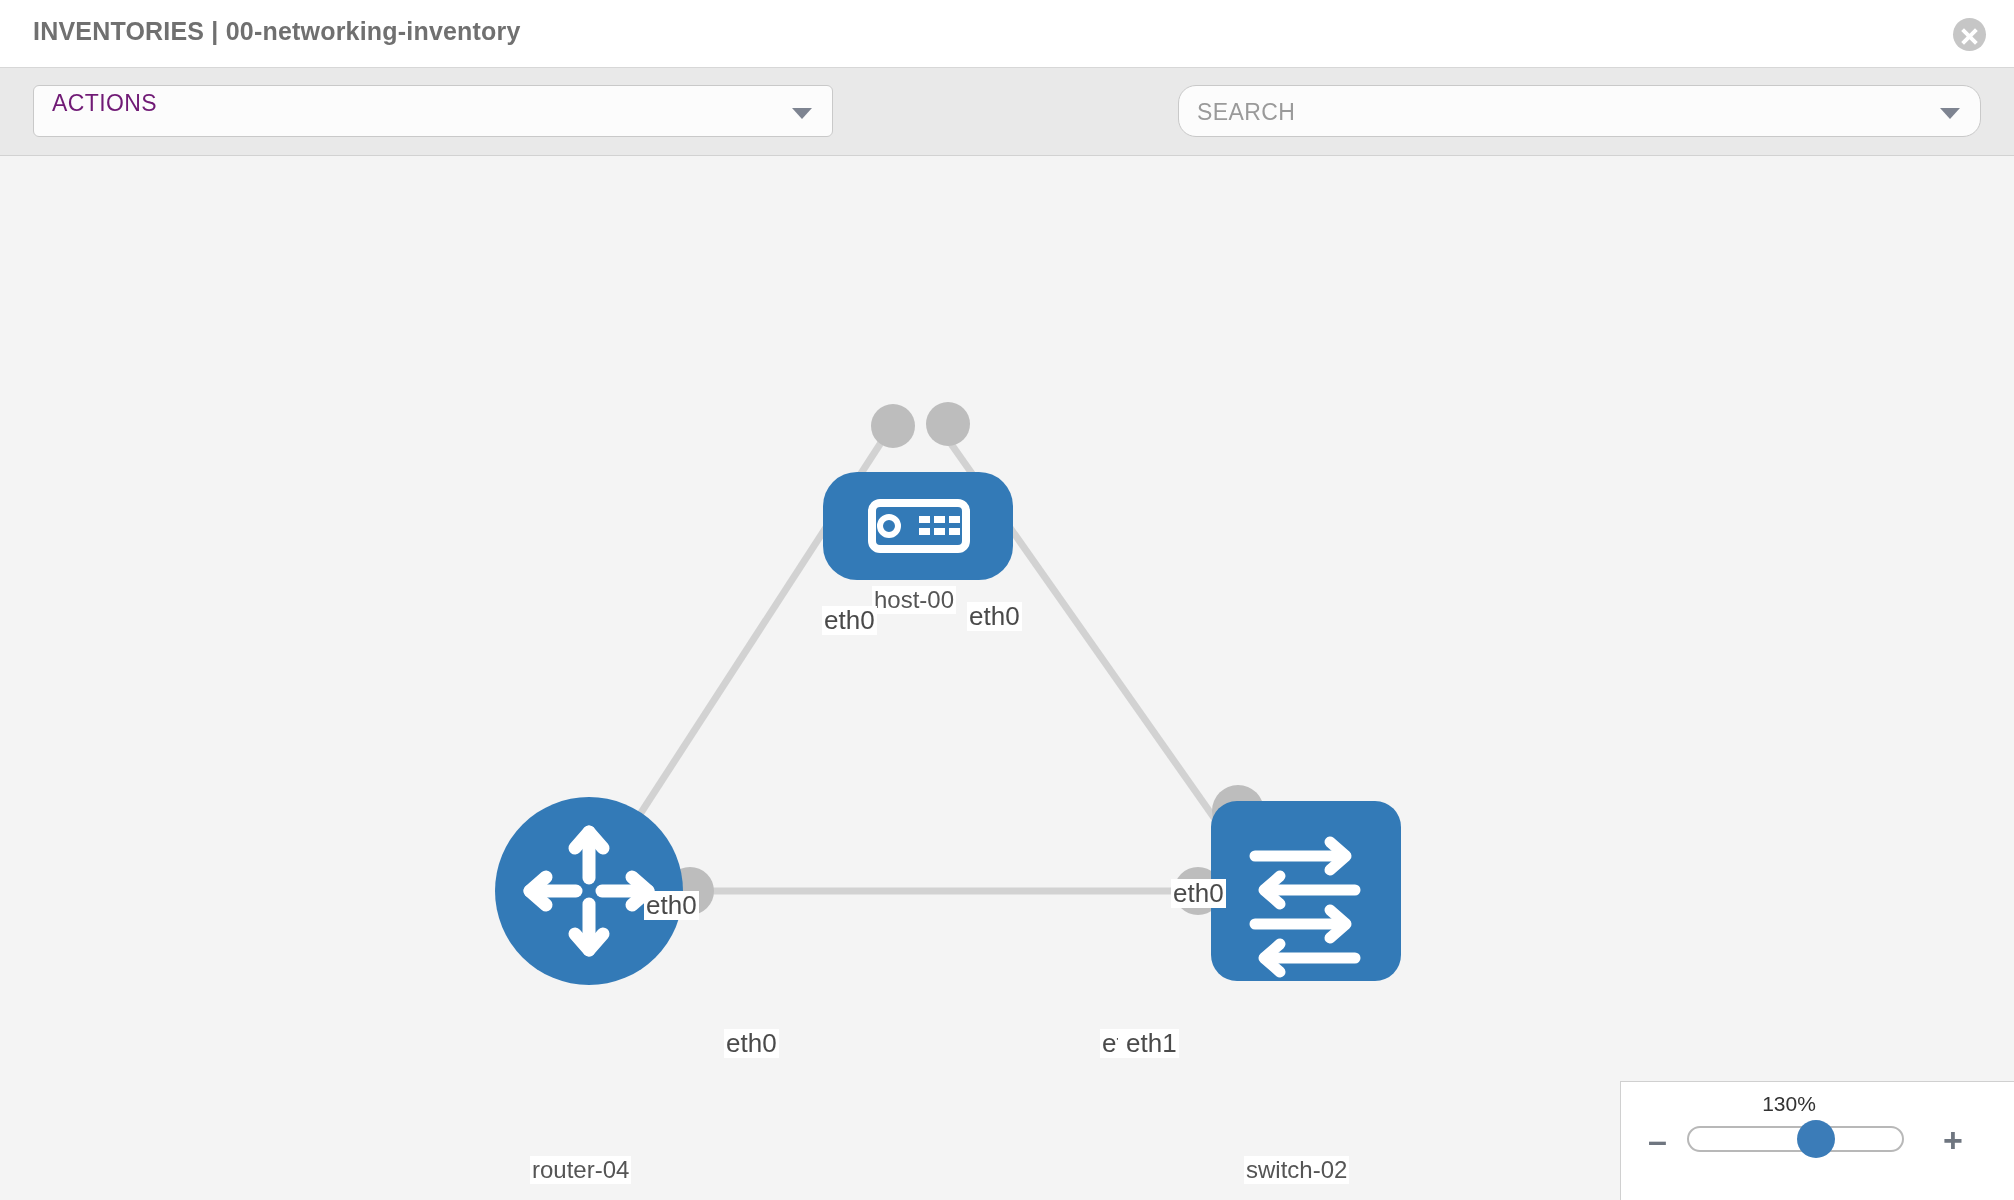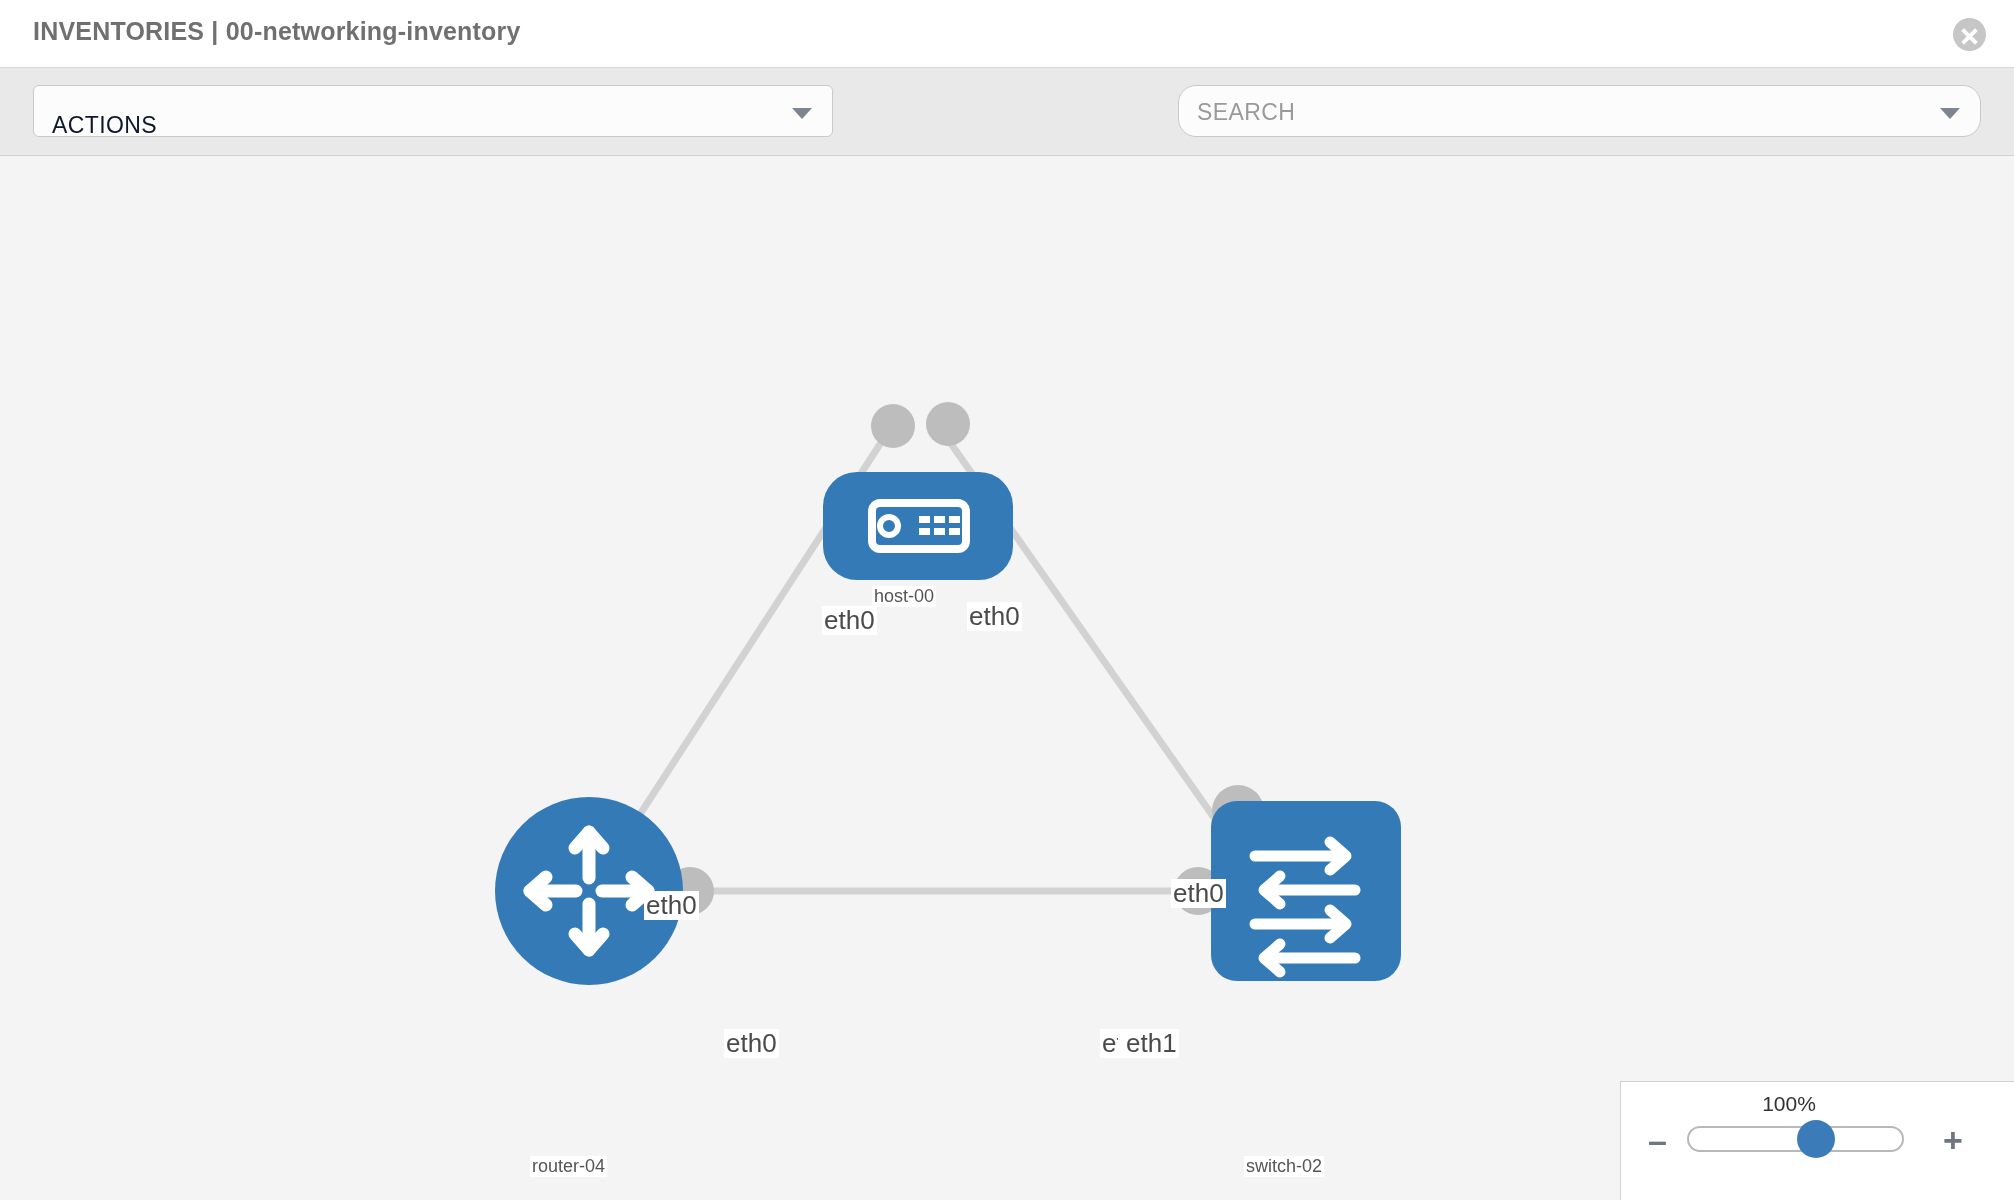--- a/index.html
+++ b/index.html
@@ -69,23 +69,23 @@
     height: 52px;
     background: #fcfcfc;
     border: 1px solid #c9c9c9;
     border-radius: 6px;
     box-sizing: border-box;
     cursor: pointer;
   }
   .actions-label {
     position: absolute;
     left: 18px;
-    top: 26px;
+    top: 4px;
     font-size: 23px;
-    color: #0f172a;
+    color: #701a75;
     letter-spacing: 0.4px;
   }
   .caret {
     position: absolute;
     right: 20px;
     top: 22px;
     width: 0; height: 0;
     border-left: 10px solid transparent;
     border-right: 10px solid transparent;
     border-top: 11px solid #7e8491;
@@ -138,21 +138,21 @@
     position: absolute;
     font-size: 26px;
     color: #4a4a4a;
     background: #ffffff;
     line-height: 1.05;
     padding: 1px 2px;
     white-space: nowrap;
   }
   .node-label {
     position: absolute;
-    font-size: 18px;
+    font-size: 24px;
     color: #555555;
     background: #ffffff;
     padding: 0 2px;
     white-space: nowrap;
   }
 
   
   .zoom-panel {
     position: absolute;
     left: 1620px;
@@ -323,20 +323,20 @@
     <div class="port-label" style="left:822px; top:450px;">eth0</div>
     <div class="port-label" style="left:967px; top:446px;">eth0</div>
     <div class="port-label" style="left:644px; top:735px;">eth0</div>
     <div class="port-label" style="left:1171px; top:723px;">eth0</div>
     <div class="port-label" style="left:724px; top:873px;">eth0</div>
     <div class="port-label" style="left:1100px; top:873px;">eth0</div>
     <div class="port-label" style="left:1118px; top:873px;padding-left:8px;">eth1</div>
   </div>
 
   <div class="zoom-panel">
-    <div class="zoom-pct">100%</div>
+    <div class="zoom-pct">130%</div>
     <div class="zoom-minus">–</div>
     <div class="zoom-track"></div>
     <div class="zoom-thumb"></div>
     <div class="zoom-plus">+</div>
   </div>
 
 </div>
 
 </body></html>

